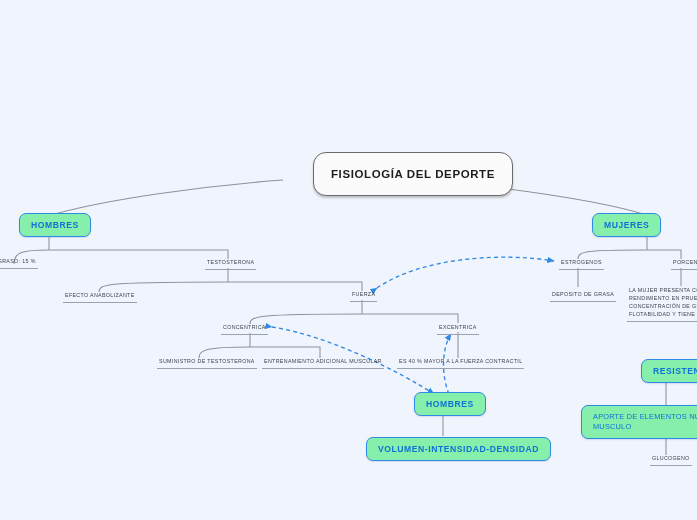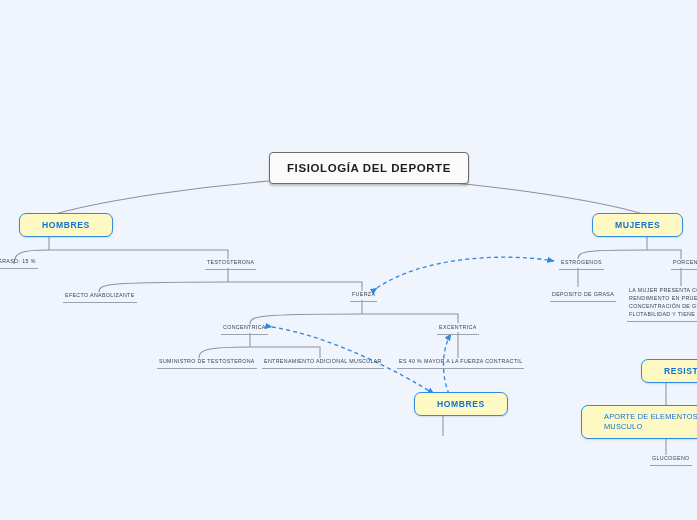--- a/index.html
+++ b/index.html
@@ -31,39 +31,40 @@
   .node {
     position: absolute;
     box-sizing: border-box;
     white-space: nowrap;
   }
 
   
   .node.root {
     background: #fbfbfb;
     border: 1.6px solid #6b6b6b;
-    border-radius: 4px;
+    border-radius: 13px;
     color: #1d1d1d;
     font-weight: bold;
     font-size: 11.5px;
     letter-spacing: 0.6px;
-    padding: 9px 17px;
+    padding: 15px 17px;
     box-shadow: 0 2px 2px rgba(60,60,60,0.28);
+    margin-left: 44px;
   }
 
   
   .node.box {
-    background: #fef9c3;
+    background: #86efac;
     border: 1.7px solid #2e8ae6;
     border-radius: 7px;
     color: #1171d4;
     font-weight: bold;
     font-size: 8.6px;
     letter-spacing: 0.55px;
-    padding: 6px 22px;
+    padding: 6px 11px;
     box-shadow: 0 1px 1.5px rgba(70,110,160,0.18);
   }
   .node.box.wrapline {
     white-space: normal;
     font-weight: normal;
     letter-spacing: 0.2px;
     line-height: 1.35;
   }
 
   
@@ -155,20 +156,21 @@
   <div class="node plain" style="left:437px; top:324px;">EXCENTRICA</div>
 
   <div class="node plain" style="left:157px; top:358px;">SUMINISTRO DE TESTOSTERONA</div>
 
   <div class="node plain" style="left:262px; top:358px;">ENTRENAMIENTO ADICIONAL MUSCULAR</div>
 
   <div class="node plain" style="left:397px; top:358px;">ES 40 % MAYOR A LA FUERZA CONTRACTIL</div>
 
   <div class="node box" style="left:414px; top:392px;">HOMBRES</div>
 
+  <div class="node box" style="left:366px; top:437px;">VOLUMEN-INTENSIDAD-DENSIDAD</div>
 
   <div class="node plain" style="left:559px; top:259px;">ESTROGENOS</div>
 
   <div class="node plain" style="left:550px; top:291px;">DEPOSITO DE GRASA</div>
 
   <div class="node plain" style="left:671px; top:259px;">PORCEN</div>
 
   <div class="node plain multi" style="left:627px; top:287px; width:90px; white-space:pre;">LA MUJER PRESENTA CO
 RENDIMIENTO EN PRUEB
 CONCENTRACIÓN DE GR

